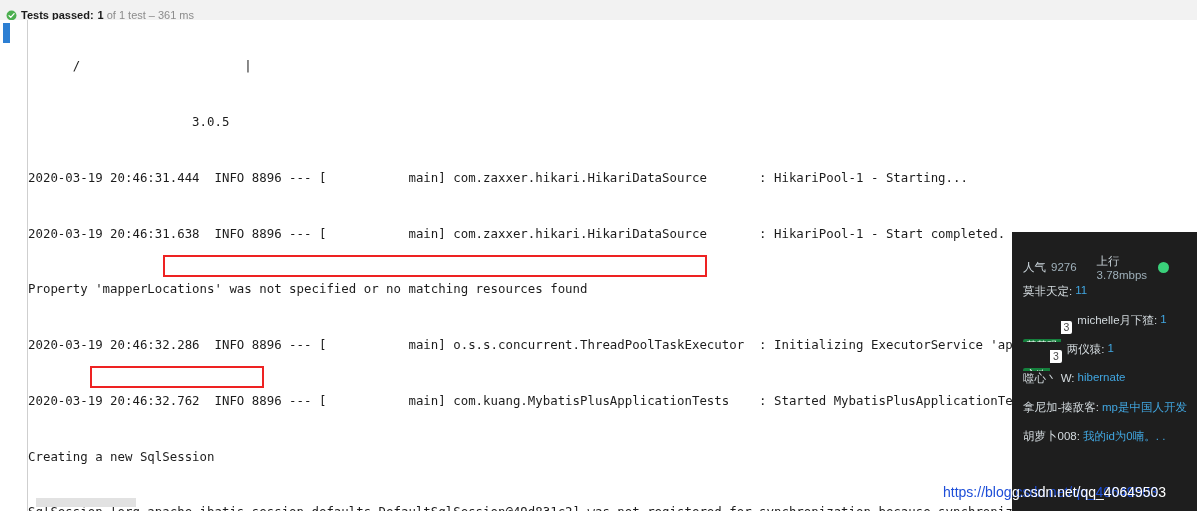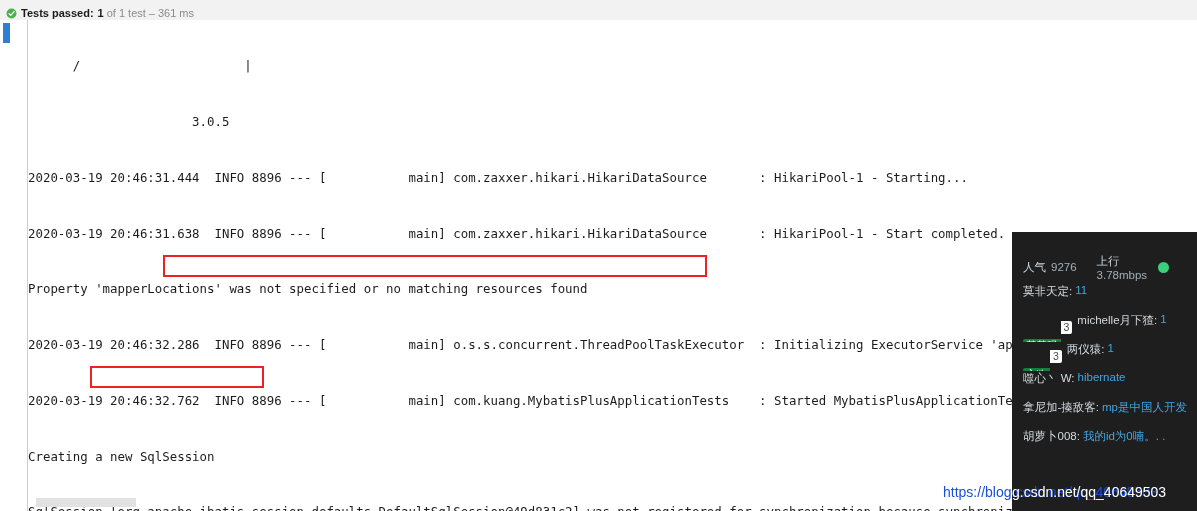--- a/index.html
+++ b/index.html
@@ -14,21 +14,21 @@
     overflow: hidden;
     font-family: "DejaVu Sans Mono", "Liberation Mono", monospace;
   }
 
   
   #test-status-bar {
     position: absolute;
     left: 0; top: 0;
     width: 1197px; height: 32px;
     background: #f2f2f2;
-    border-bottom: 6px solid #000000;
+    border-bottom: 2px solid #000000;
     display: flex;
     align-items: center;
     font-family: "Liberation Sans", sans-serif;
     font-size: 11px;
     color: #1a1a1a;
     box-sizing: border-box;
   }
   #status-left-strip {
     width: 6px; height: 20px;
     background: #f2f2f2;

